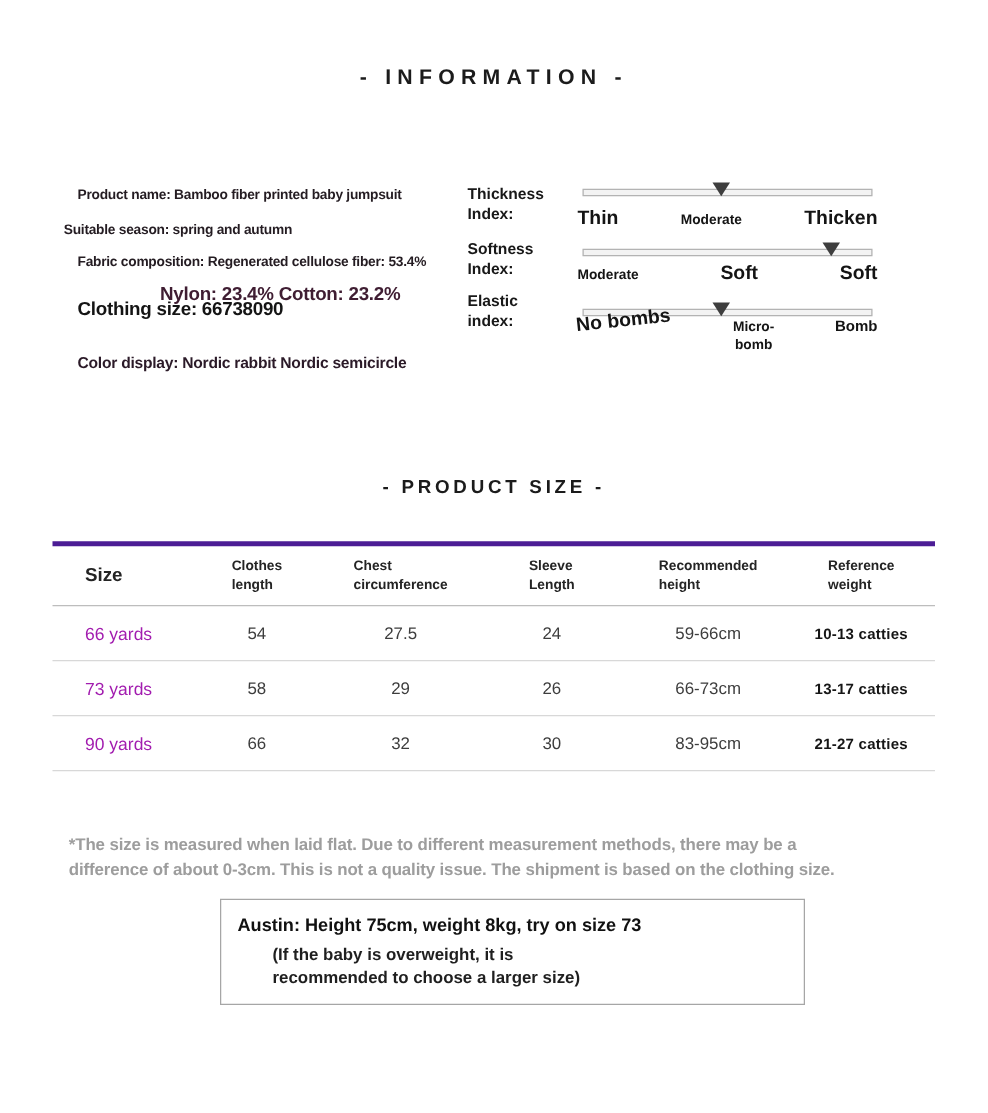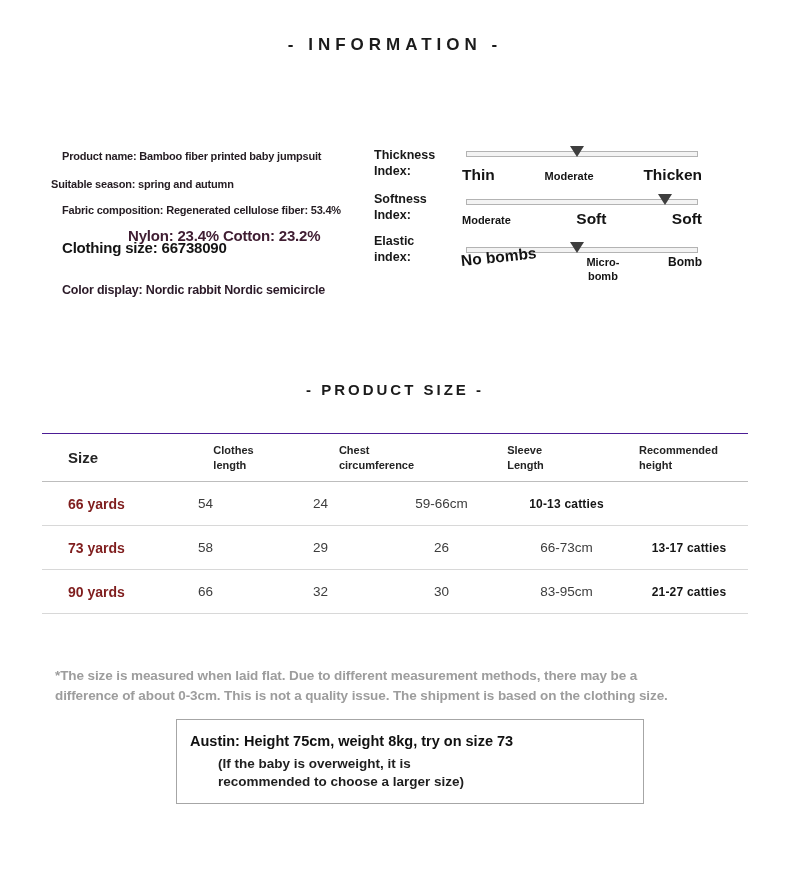--- a/index.html
+++ b/index.html
@@ -1,21 +1,21 @@
 <!DOCTYPE html>
 <html><head>
 <meta charset="utf-8">
 <style>
   html,body{margin:0;padding:0;background:#fff;}
   .page{position:relative;width:790px;height:890px;background:#ffffff;
         font-family:"Liberation Sans",sans-serif;overflow:hidden;color:#1c1c1c;}
 
   
   .sec-title{position:absolute;left:0;width:100%;text-align:center;font-weight:bold;color:#1b1b1b;}
-  .t-info{top:35px;font-size:17px;letter-spacing:5px;}
+  .t-info{top:52px;font-size:17px;letter-spacing:5px;}
   .t-size{top:381px;font-size:15px;letter-spacing:3px;}
 
   
   .pi{position:absolute;font-weight:bold;letter-spacing:-0.2px;color:#241c22;}
   .pi-name{left:62px;top:150px;font-size:11px;}
   .pi-season{left:51px;top:178px;font-size:11px;}
   .pi-fabric{left:62px;top:204px;font-size:11px;}
   .pi-detail{left:128px;top:227px;font-size:15px;color:#3f1d32;}
   .pi-size{left:62px;top:239px;font-size:15px;color:#141414;}
   .pi-color{left:62px;top:283px;font-size:12.5px;color:#2b1a28;}
@@ -34,27 +34,27 @@
   .tick-md{font-size:12px;}
   .tick-center{text-align:center;white-space:pre-line;line-height:1.25;}
   .tick-tilt{transform:rotate(-6deg);transform-origin:left bottom;}
   .lbl1{top:147px;} .bar1{top:151px;} .ticks1{top:166px;gap:32px;}
   .lbl2{top:191px;} .bar2{top:199px;} .ticks2{top:210px;}
   .lbl3{top:233px;} .bar3{top:247px;} .ticks3{top:252px;}
 
   
   .size-table{position:absolute;left:42px;top:433px;width:706px;}
   .trow{display:grid;grid-template-columns:108px 111px 119px 123px 127px 118px;}
-  .thead{height:47px;border-top:1px solid #4c1d95;border-bottom:1px solid #bdbdbd;gap:28px;}
+  .thead{height:47px;border-top:4px solid #4c1d95;border-bottom:1px solid #bdbdbd;}
   .tbody-row{height:43px;border-bottom:1px solid #d8d8d8;}
   .th{display:flex;align-items:center;justify-content:center;font-weight:bold;font-size:11px;color:#242424;}
   .h-inner{text-align:left;white-space:pre-line;line-height:1.35;}
   .th-size{justify-content:flex-start;padding-left:26px;font-size:15px;}
   .td{display:flex;align-items:center;justify-content:center;font-size:13.5px;color:#3d3d3d;}
-  .td-size{justify-content:flex-start;padding-left:26px;font-weight:bold;font-size:14px;color:#7f1d1d;}
+  .td-size{justify-content:flex-start;padding-left:26px;font-weight:normal;font-size:14px;color:#a21caf;}
   .td-weight{font-weight:bold;font-size:12px;color:#161616;letter-spacing:0.2px;}
 
   
   .footnote{position:absolute;left:55px;top:666px;width:692px;font-weight:bold;font-size:13.5px;
             line-height:1.5;color:#9d9d9d;white-space:pre-line;letter-spacing:-0.1px;}
 
   
   .fit-box{position:absolute;left:176px;top:719px;width:468px;border:1px solid #a6a6a6;
            box-sizing:border-box;padding:13px 10px 12px 13px;background:#fff;}
   .fit-main{font-weight:bold;font-size:14.5px;color:#111;}
@@ -132,20 +132,21 @@
         </div>
       <div class="th">
           <span class="h-inner">Reference
 weight</span>
         </div>
     </div>
 
     <div class="trow tbody-row">
       <div class="td td-size">66 yards</div>
       <div class="td">54</div>
+      <div class="td">27.5</div>
       <div class="td">24</div>
       <div class="td">59-66cm</div>
       <div class="td td-weight">10-13 catties</div>
     </div>
 
     <div class="trow tbody-row">
       <div class="td td-size">73 yards</div>
       <div class="td">58</div>
       <div class="td">29</div>
       <div class="td">26</div>

